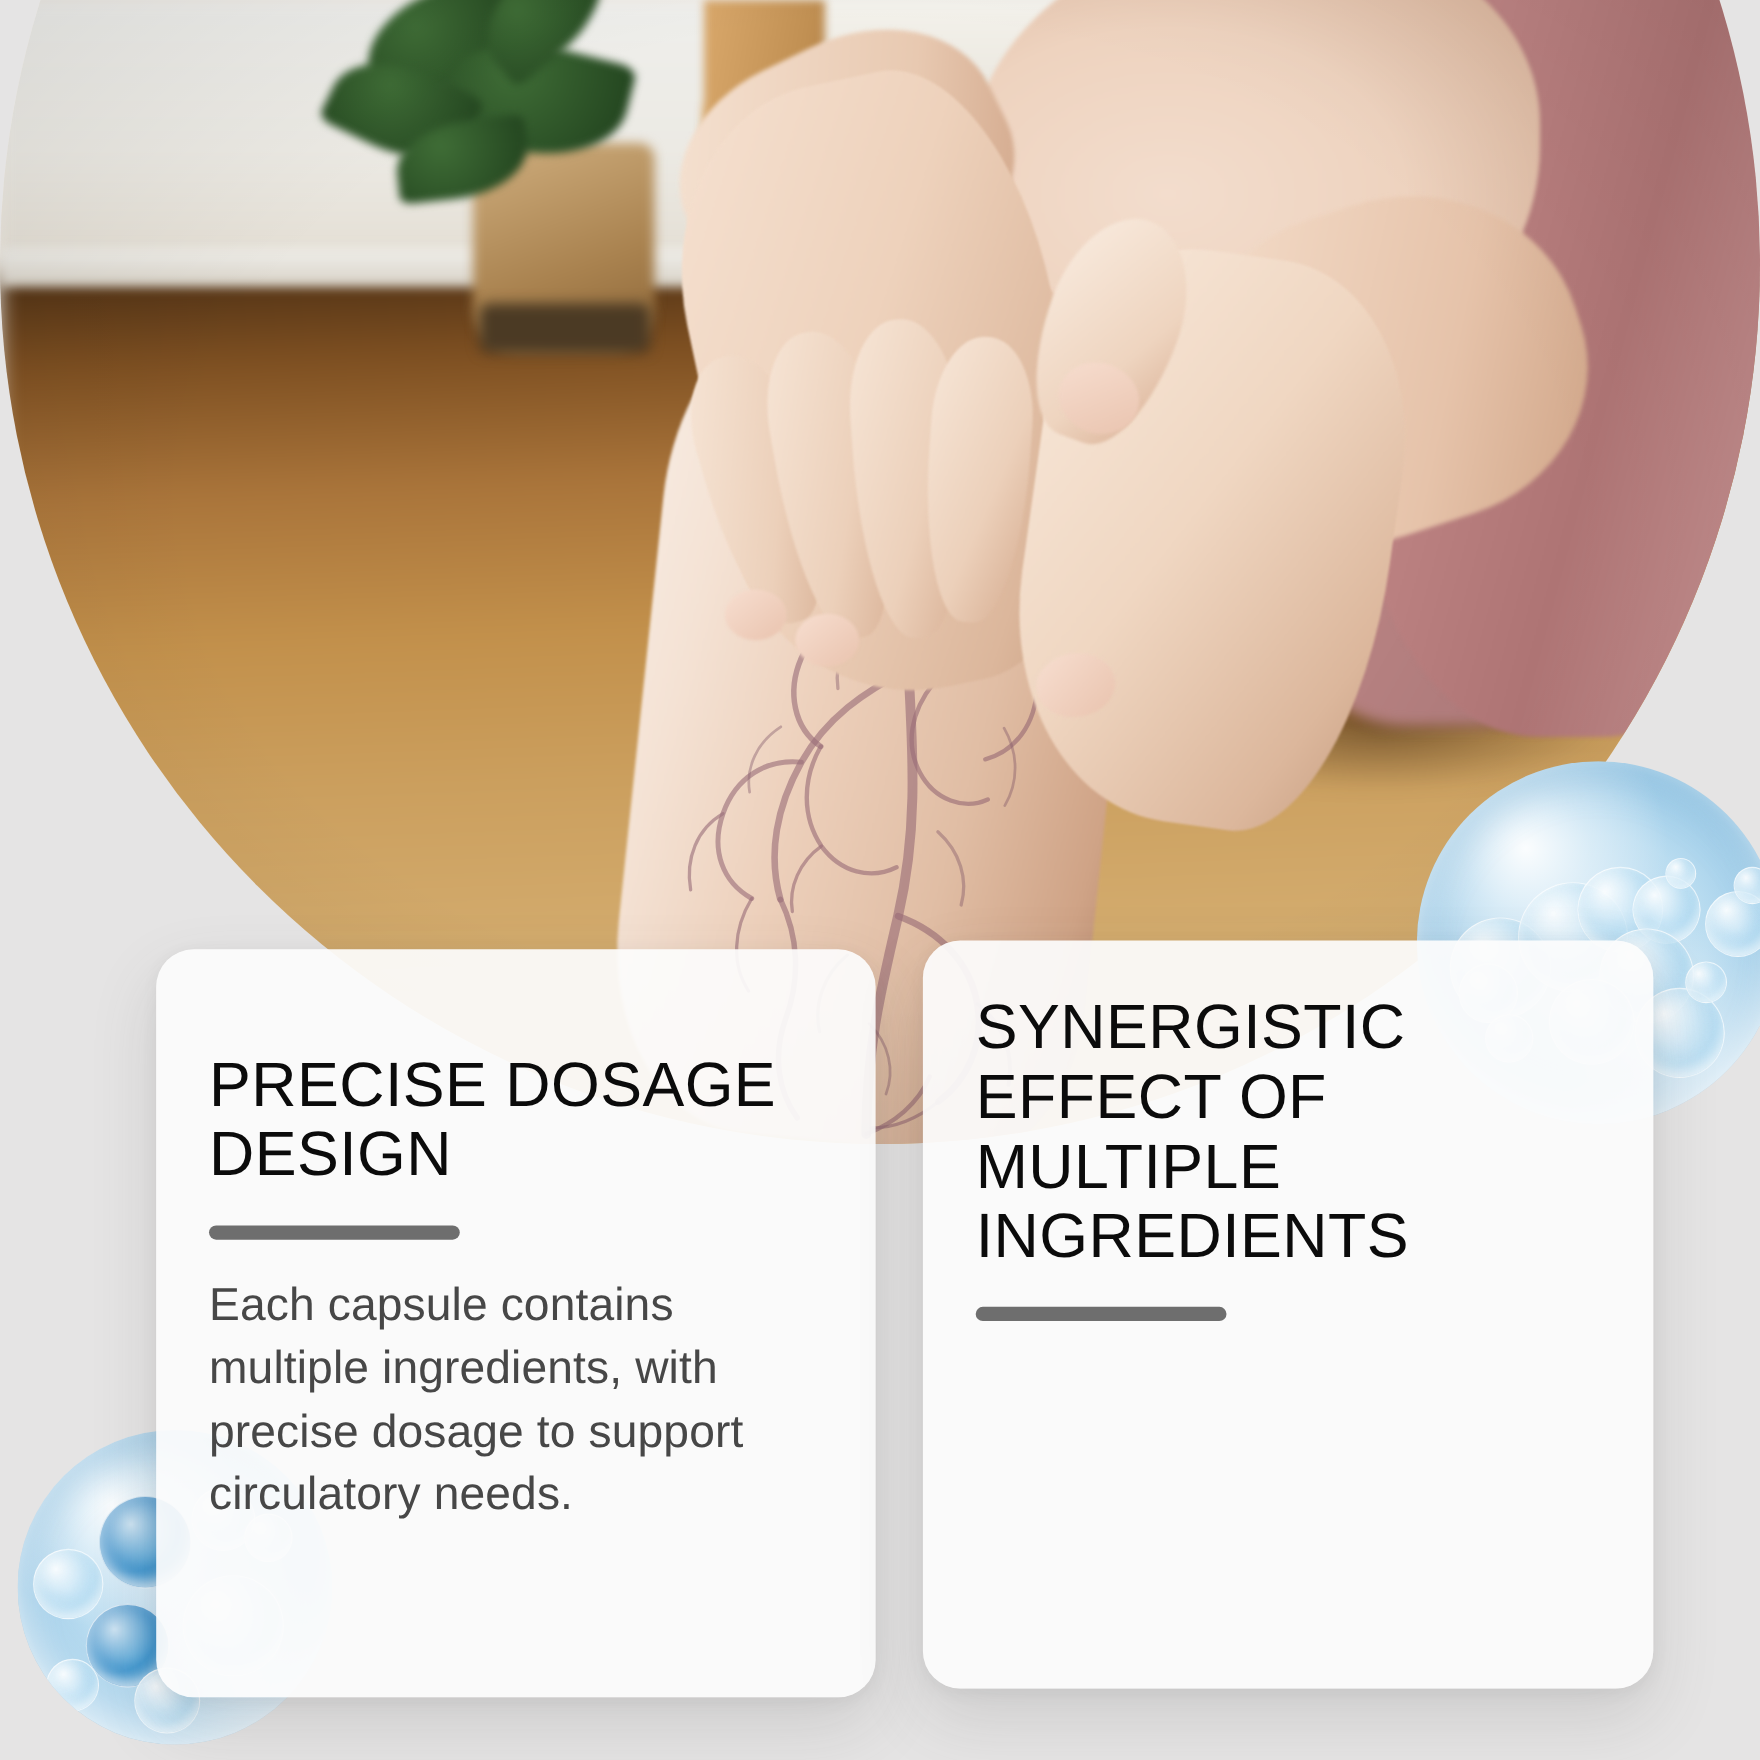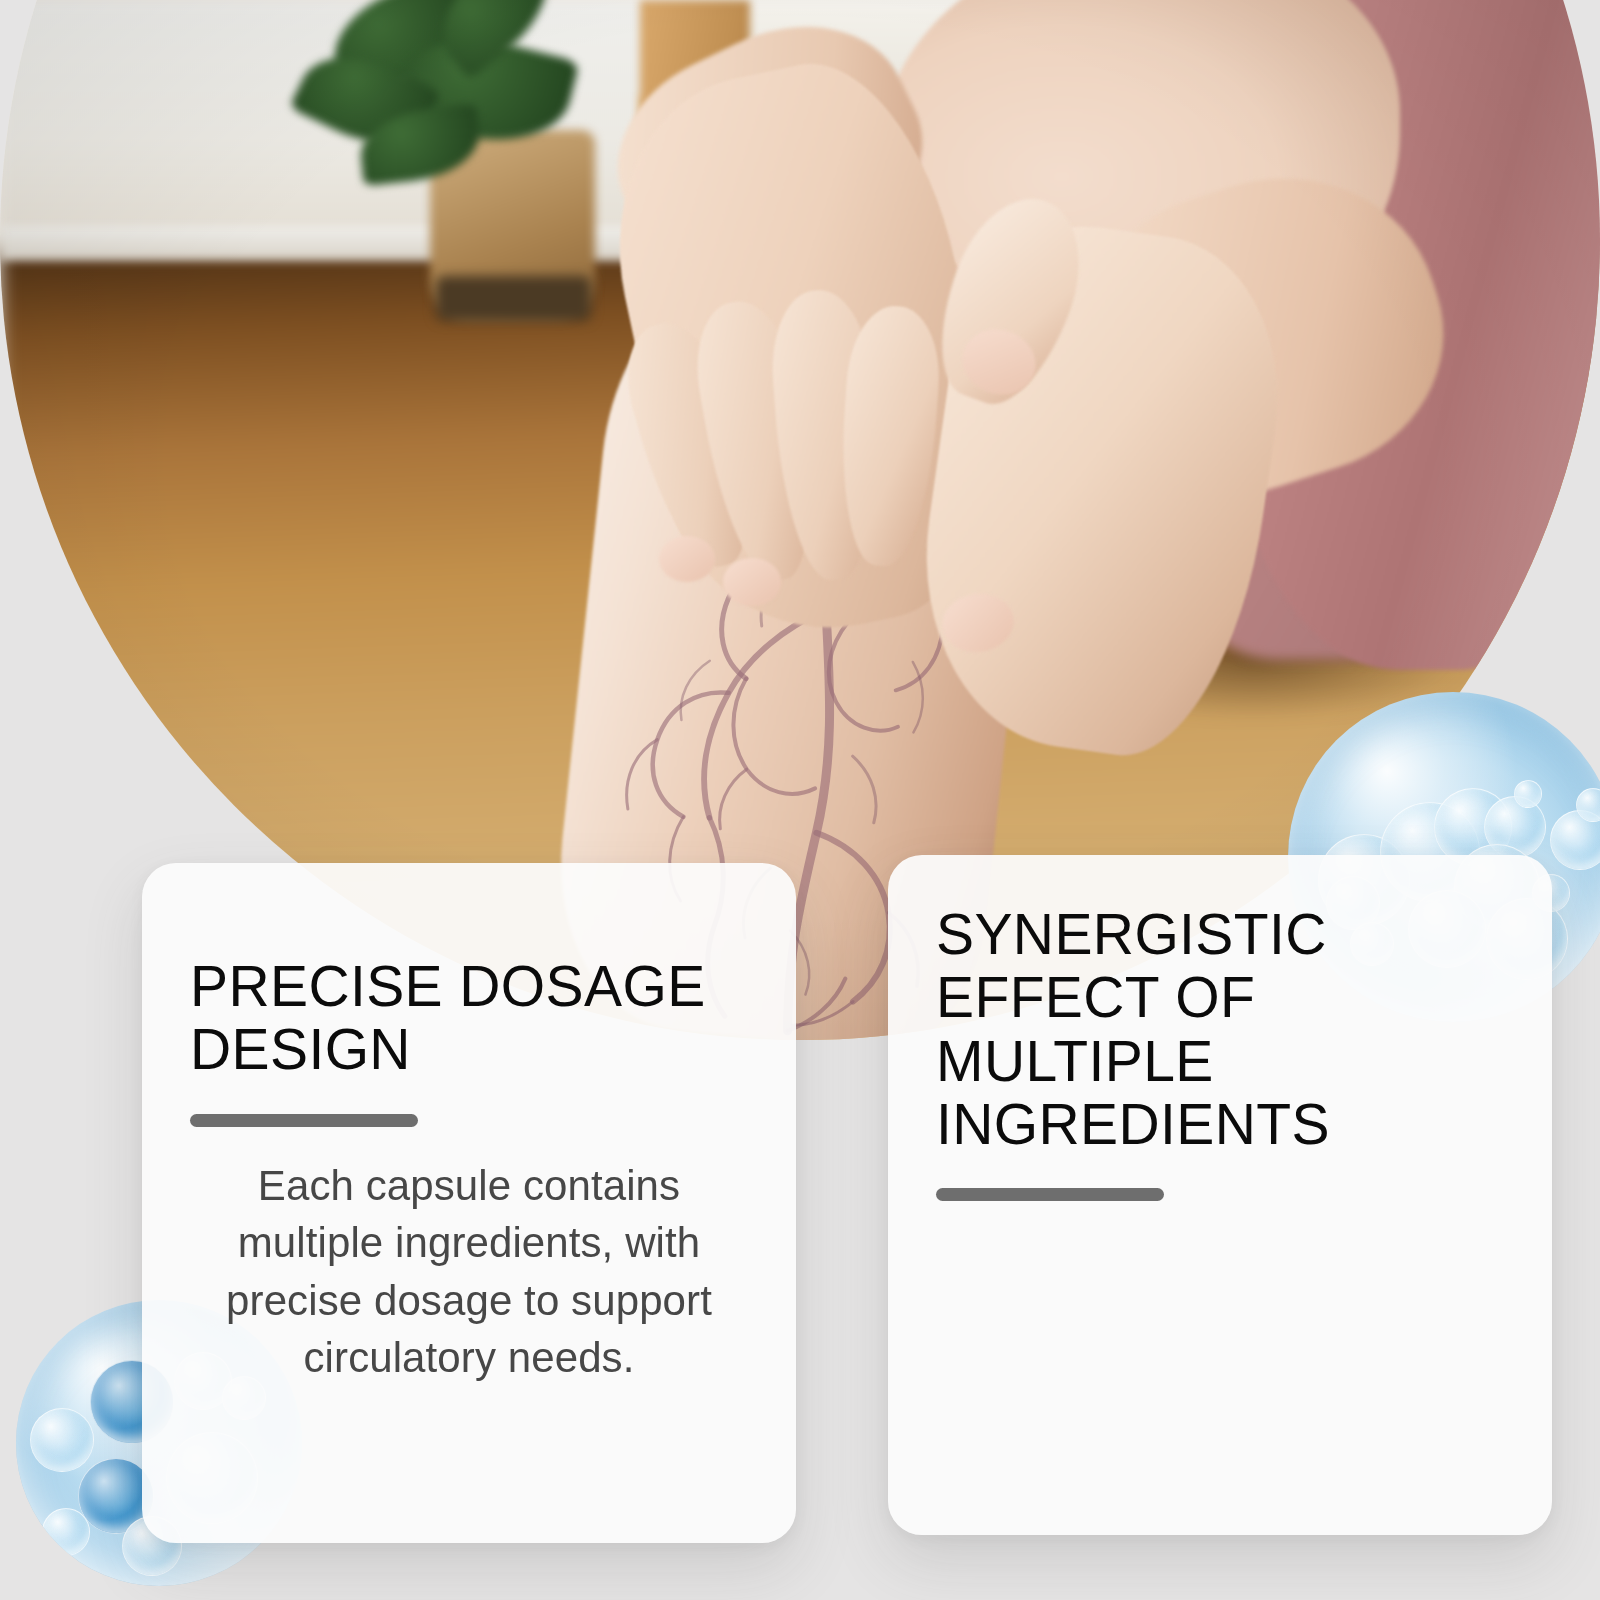--- a/index.html
+++ b/index.html
@@ -239,21 +239,21 @@
   
   .card {
     position: absolute;
     background: rgba(252,252,252,0.93);
     border-radius: 34px;
     box-shadow: 0 26px 60px rgba(80,80,80,0.16), 0 4px 14px rgba(80,80,80,0.07);
     z-index: 3;
     padding: 92px 48px 40px 48px;
   }
   .card-left  { left: 142px; top: 863px; width: 654px; height: 680px; }
-  .card-right { left: 888px; top: 855px; width: 664px; height: 680px; padding-top: 48px; }
+  .card-right { left: 839px; top: 855px; width: 664px; height: 680px; padding-top: 48px; }
 
   .card h2 {
     margin: 0;
     font-family: "Liberation Sans", sans-serif;
     font-weight: 400;
     font-size: 57px;
     line-height: 1.11;
     letter-spacing: 0.4px;
     color: #0b0b0b;
   }
@@ -265,21 +265,20 @@
     margin: 32px 0 30px 0;
   }
   .card p {
     margin: 0;
     font-family: "Liberation Sans", sans-serif;
     font-weight: 400;
     font-size: 42px;
     line-height: 1.37;
     color: #474747;
     letter-spacing: .1px;
-    text-align: center;
   }
 </style>
 </head>
 <body>
 
 <div class="canvas">
 
   <div class="photo-wrap">
     <div class="photo">
 

